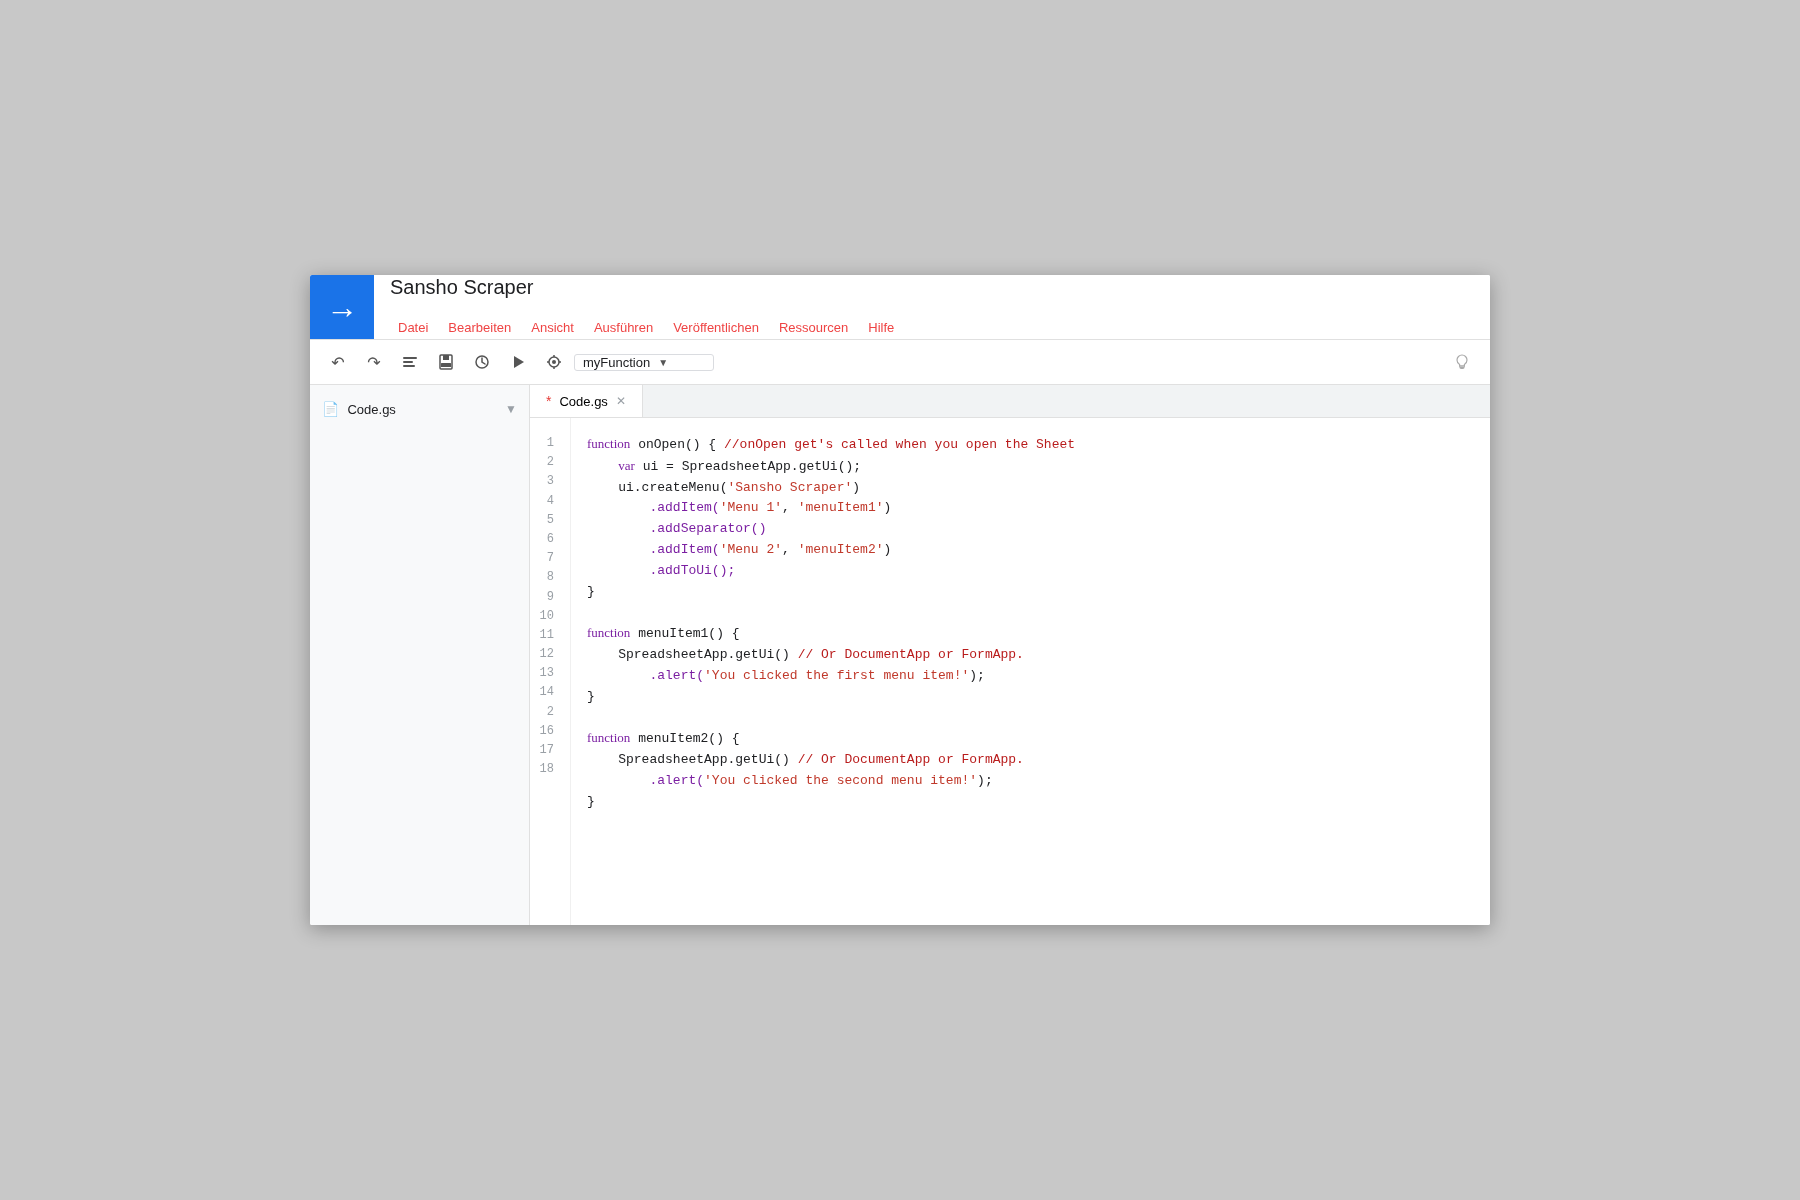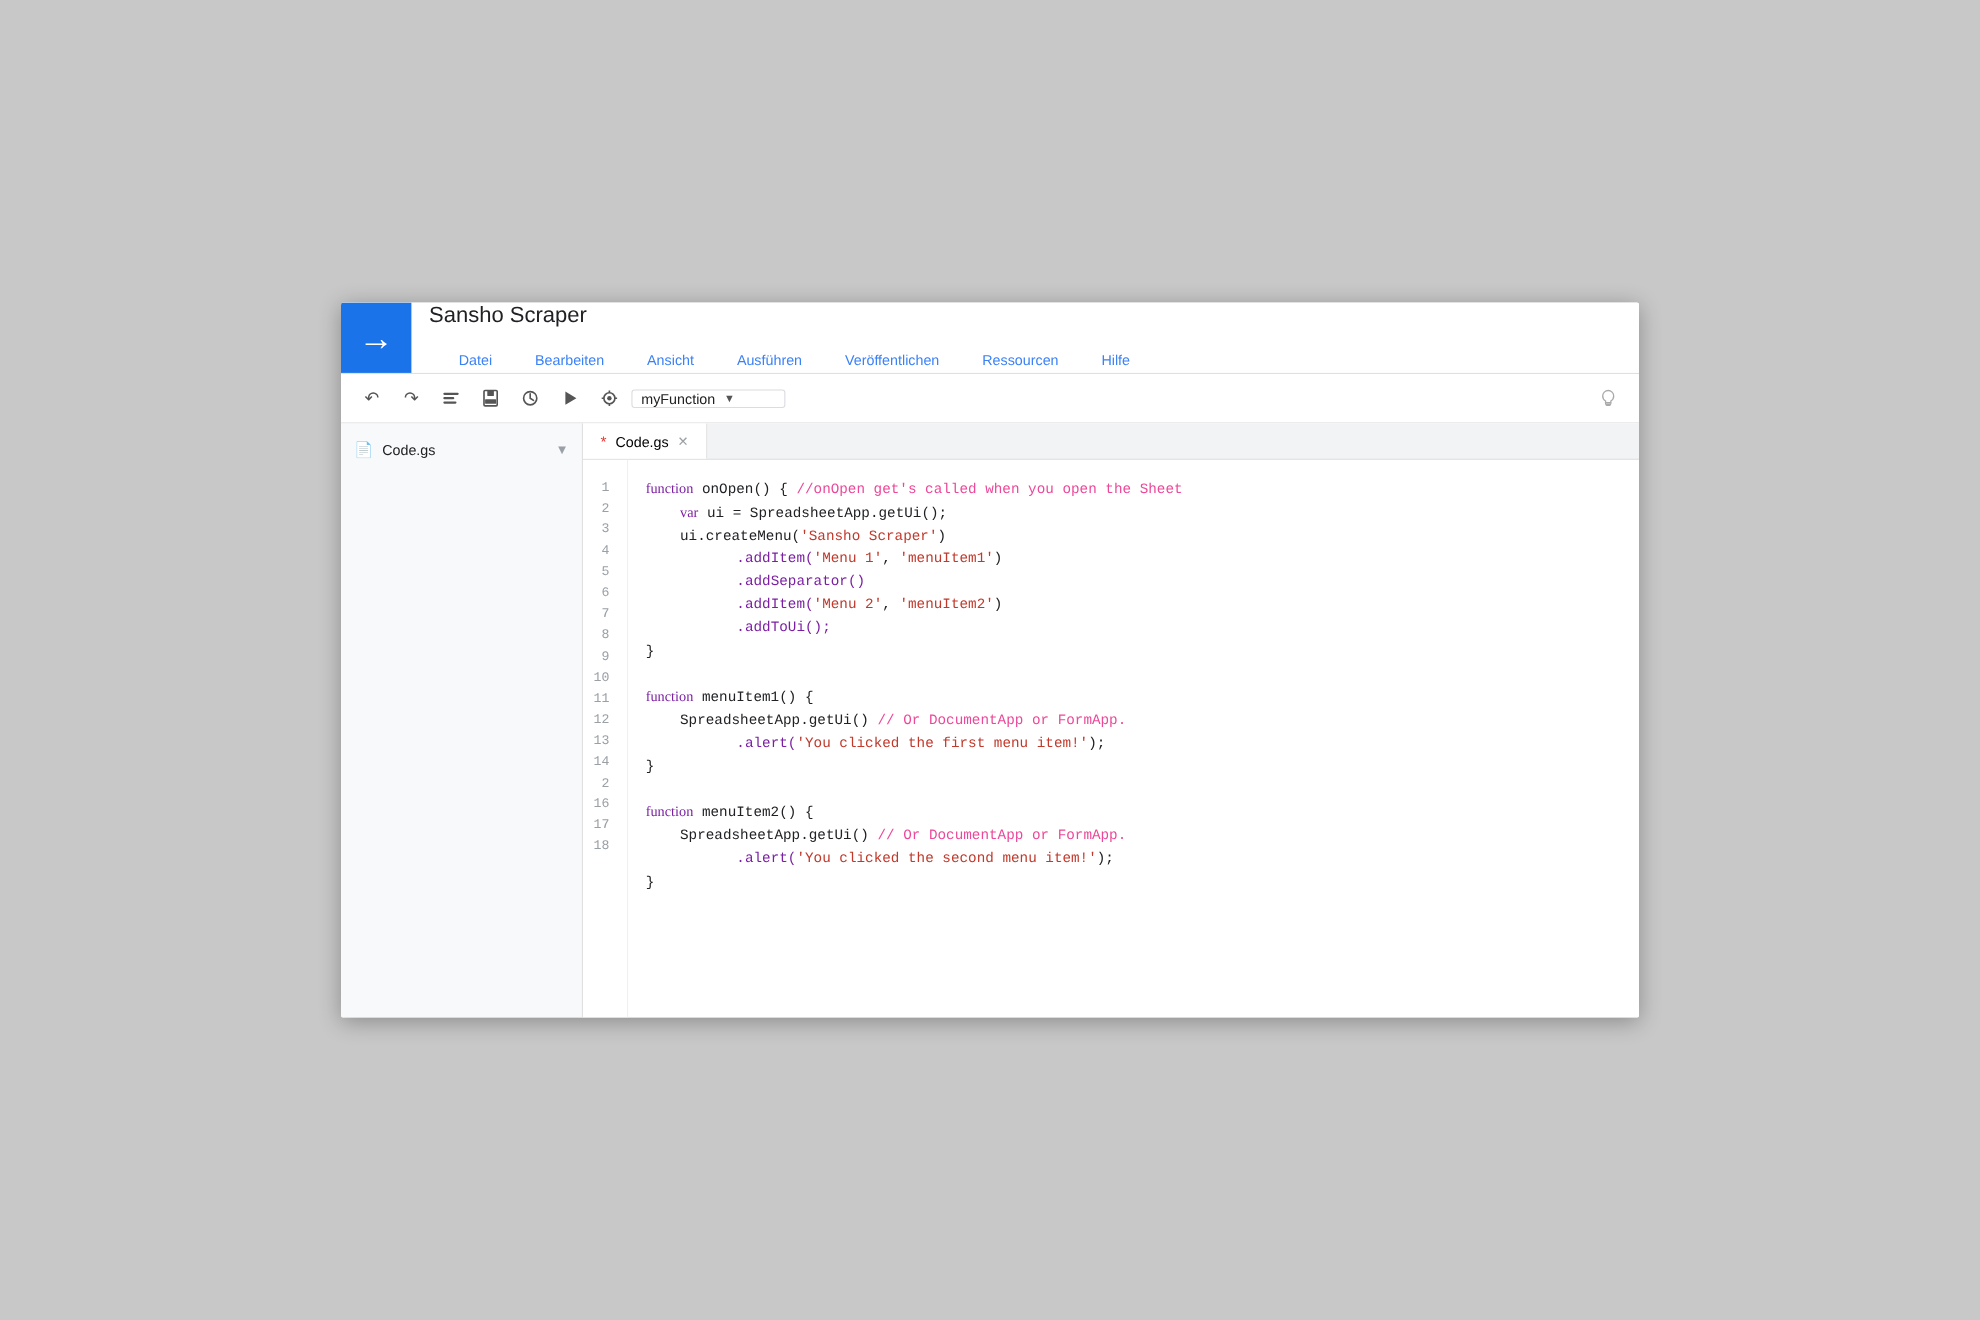--- a/index.html
+++ b/index.html
@@ -57,25 +57,24 @@
       margin-bottom: 17px;
     }
 
     .menu-bar {
       display: flex;
       gap: 4px;
     }
 
     .menu-item {
       font-size: 13px;
-      color: #3b82f6;
+      color: #ef4444;
       padding: 4px 8px;
       cursor: pointer;
       border-radius: 3px;
-      margin-left: 19px;
     }
 
     
     .toolbar {
       display: flex;
       align-items: center;
       padding: 6px 12px;
       border-bottom: 1px solid #e0e0e0;
       background: #fff;
       gap: 4px;
@@ -211,24 +210,24 @@
     .code-content {
       flex: 1;
       padding: 16px;
       white-space: pre;
       line-height: 1.6;
     }
 
     
     .kw { color: #7b1fa2; font-weight: normal; font-family: Liberation Serif, serif; } 
     .fn { color: #202124; } 
-    .cm { color: #ec4899; } 
+    .cm { color: #b91c1c; } 
     .str { color: #c0392b; margin-top: 40px; } 
     .pn { color: #202124; } 
-    .mt { color: #7b1fa2; margin-left: 20px; } 
+    .mt { color: #7b1fa2; } 
     .tx { color: #202124; } 
   </style>
 </head>
 <body>
 
 <div class="window">
 
   <div class="title-bar">
     <div class="logo-box">
       <span class="logo-arrow">→</span>

